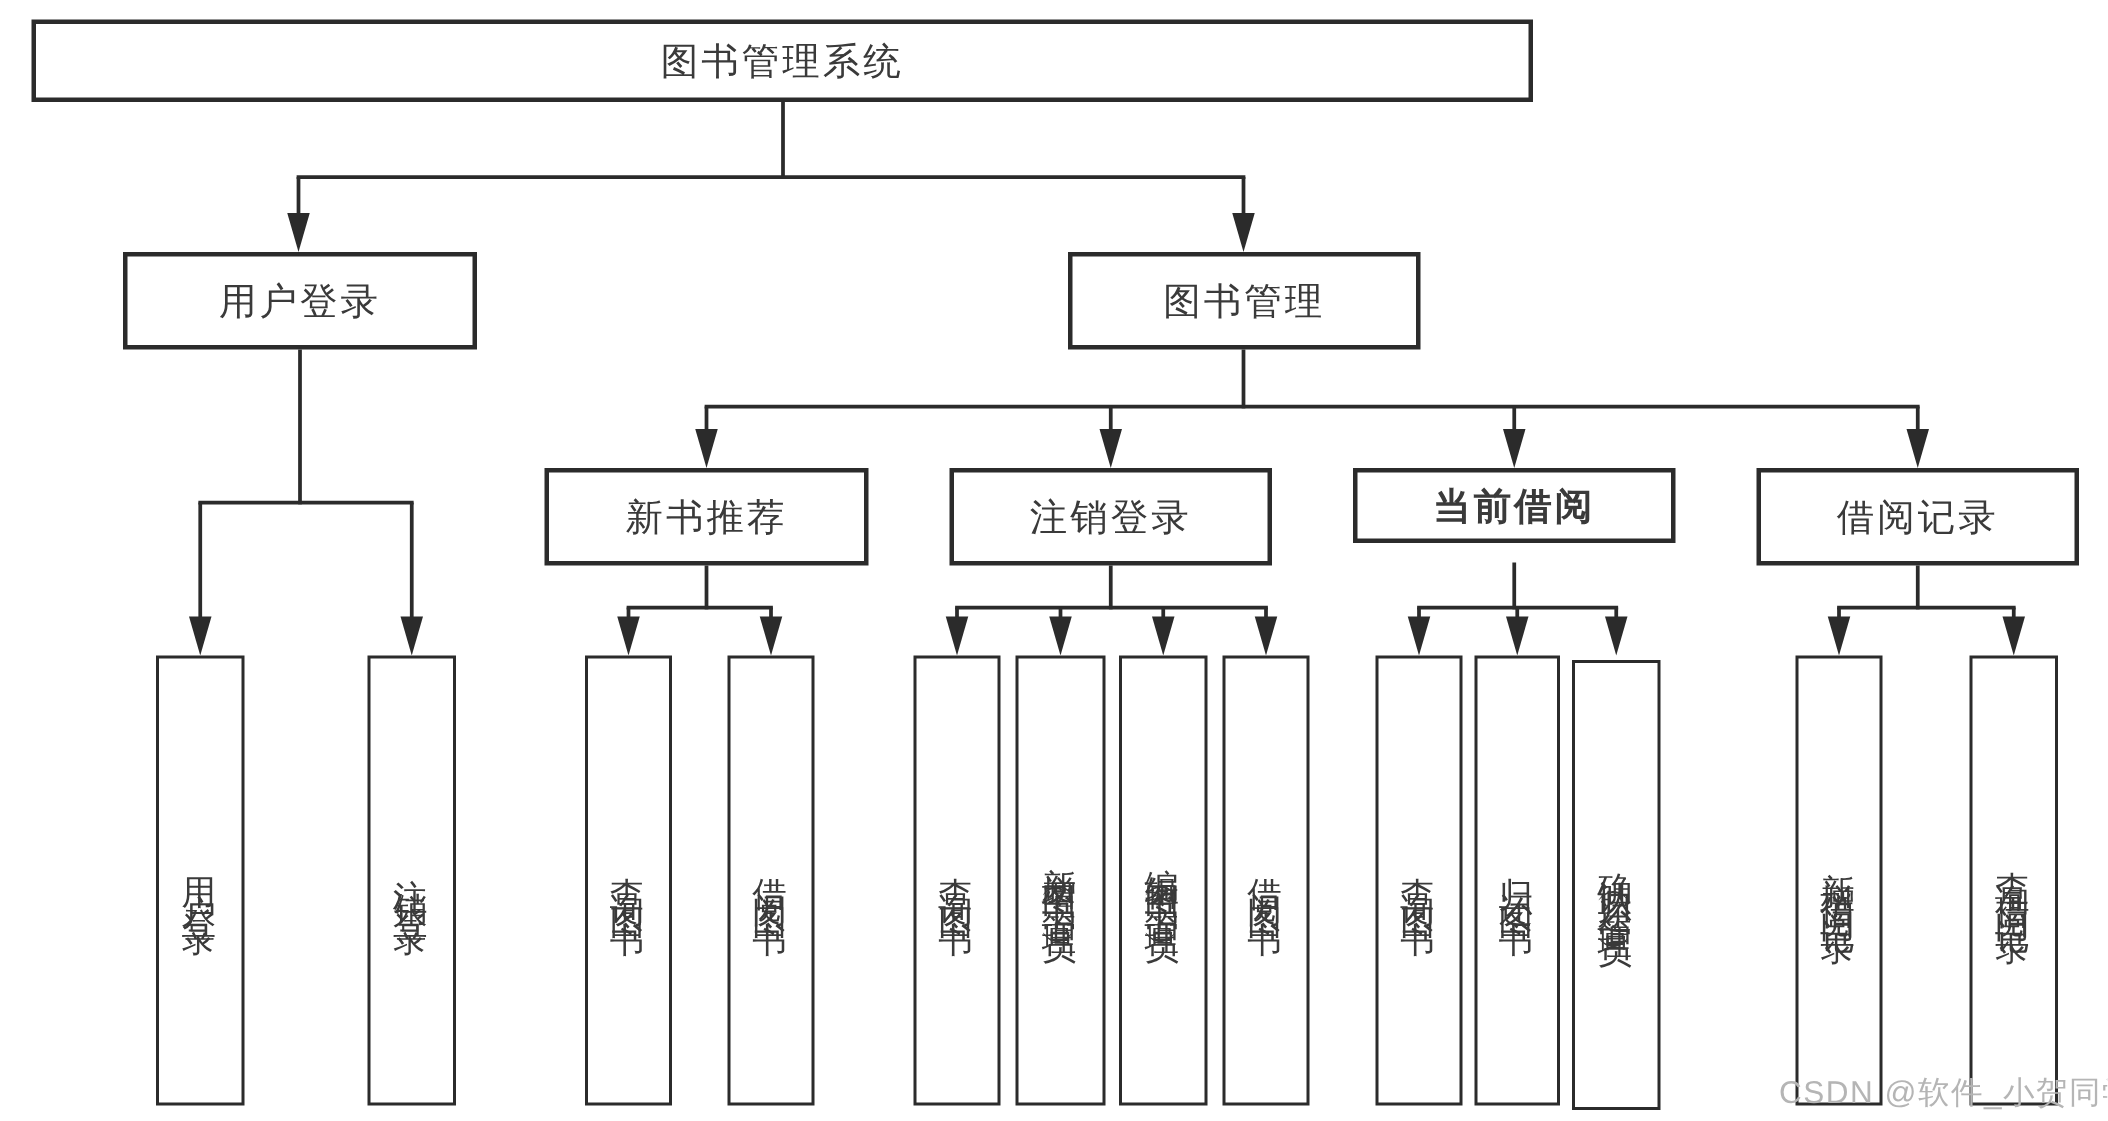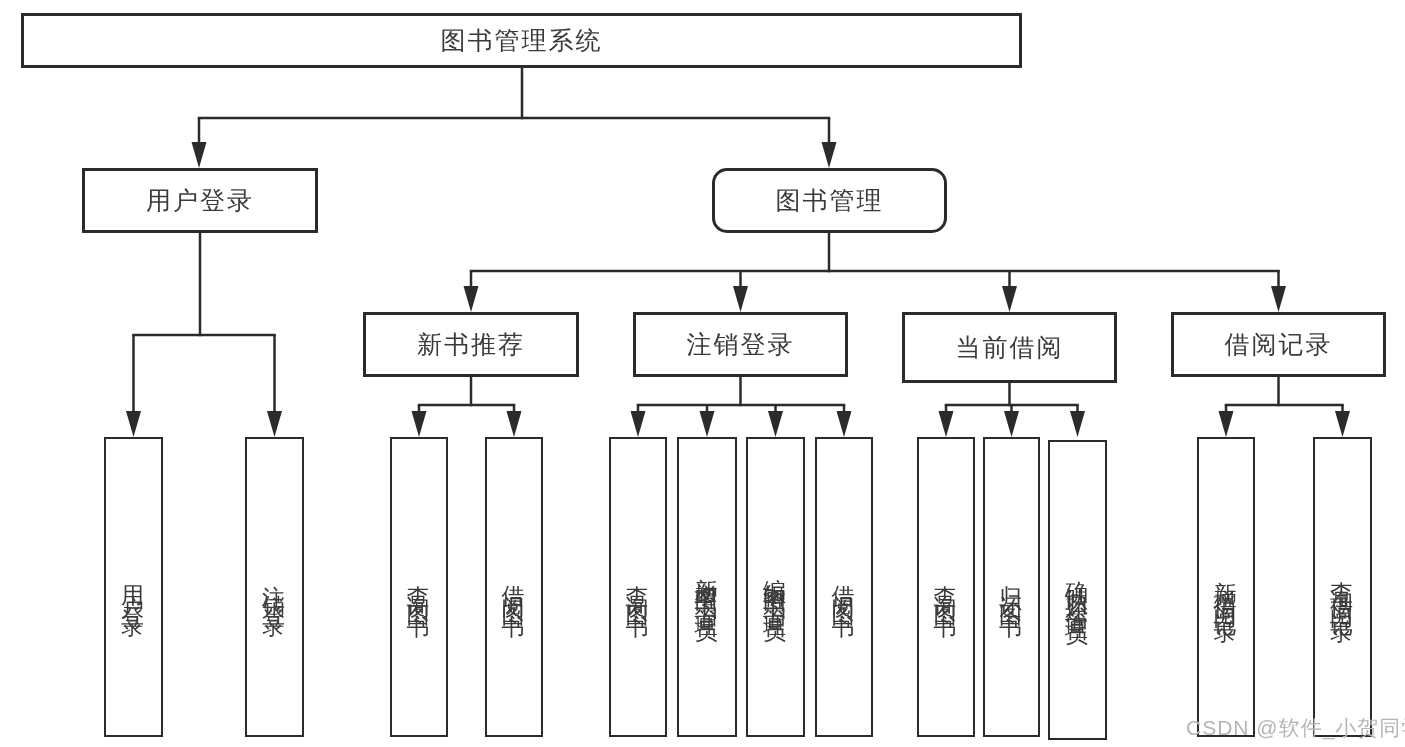--- a/index.html
+++ b/index.html
@@ -128,25 +128,25 @@
       <line x1="1226" y1="405" x2="1226" y2="419"></line>
       <polygon points="1218.5,411 1233.5,411 1226,437"></polygon>
       <line x1="1342.5" y1="405" x2="1342.5" y2="419"></line>
       <polygon points="1335,411 1350,411 1342.5,437"></polygon>
     </g>
   </svg>
 
   <div class="node" style="left:21px; top:13px; width:1001px; height:55px;">图书管理系统</div>
 
   <div class="node" style="left:82px; top:168px; width:236px; height:65px;">用户登录</div>
-  <div class="node" style="left:712px; top:168px; width:235px; height:65px;border-radius:15px;">图书管理</div>
+  <div class="node" style="left:712px; top:168px; width:235px; height:65px;">图书管理</div>
 
   <div class="node" style="left:363px; top:312px; width:216px; height:65px;text-align:right;">新书推荐</div>
   <div class="node" style="left:633px; top:312px; width:215px; height:65px;">注销登录</div>
-  <div class="node" style="left:902px; top:312px; width:215px; height:71px;">当前借阅</div>
+  <div class="node" style="left:902px; top:312px; width:215px; height:50px;font-weight:bold;">当前借阅</div>
   <div class="node" style="left:1171px; top:312px; width:215px; height:65px;">借阅记录</div>
 
   <div class="node leaf" style="left:104px; top:437px; width:59px; height:300px;">用户登录</div>
   <div class="node leaf" style="left:245px; top:437px; width:59px; height:300px;">注销登录</div>
 
   <div class="node leaf" style="left:390px; top:437px; width:58px; height:300px;">查询图书</div>
   <div class="node leaf" style="left:485px; top:437px; width:58px; height:300px;">借阅图书</div>
 
   <div class="node leaf" style="left:609px; top:437px; width:58px; height:300px;">查询图书</div>
   <div class="node leaf sp-sm" style="left:677px; top:437px; width:60px; height:300px;">新增图书（管理员）</div>

